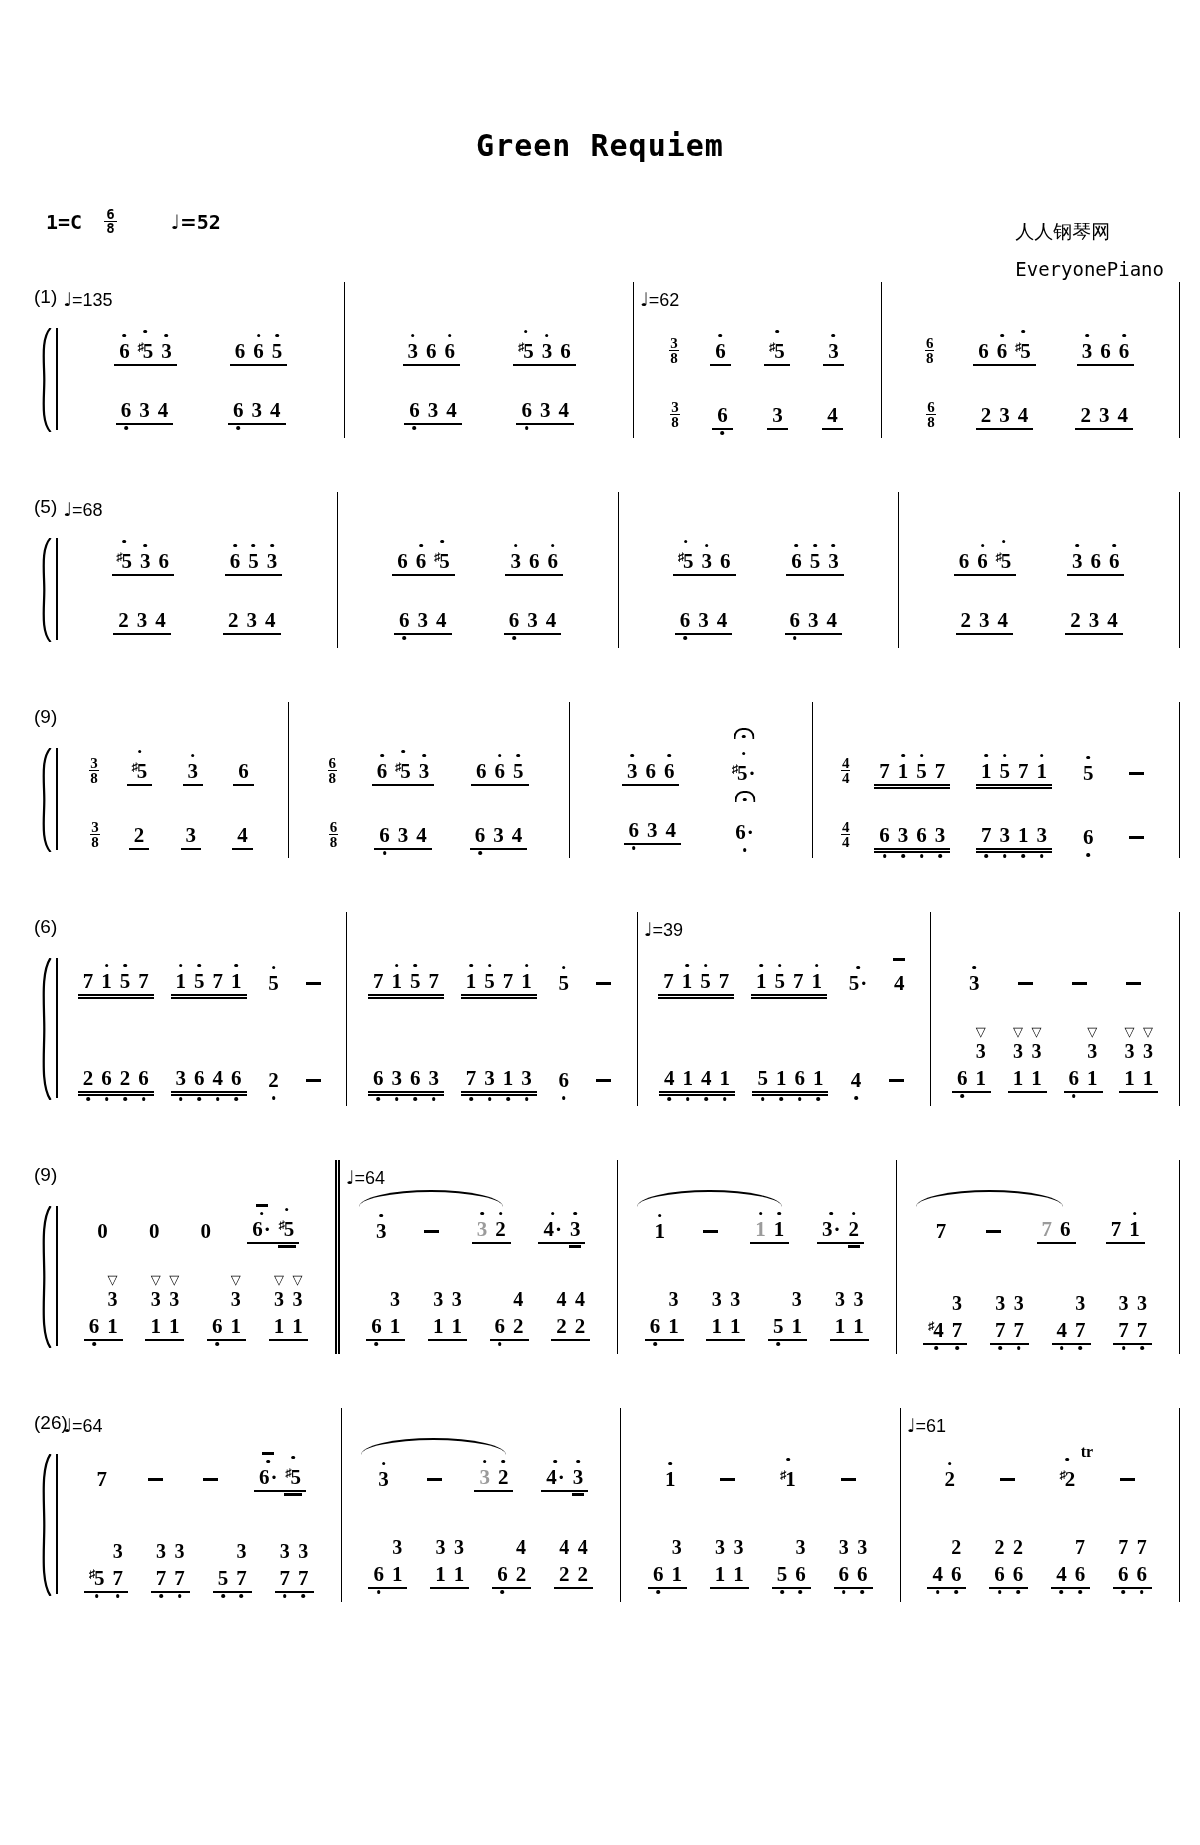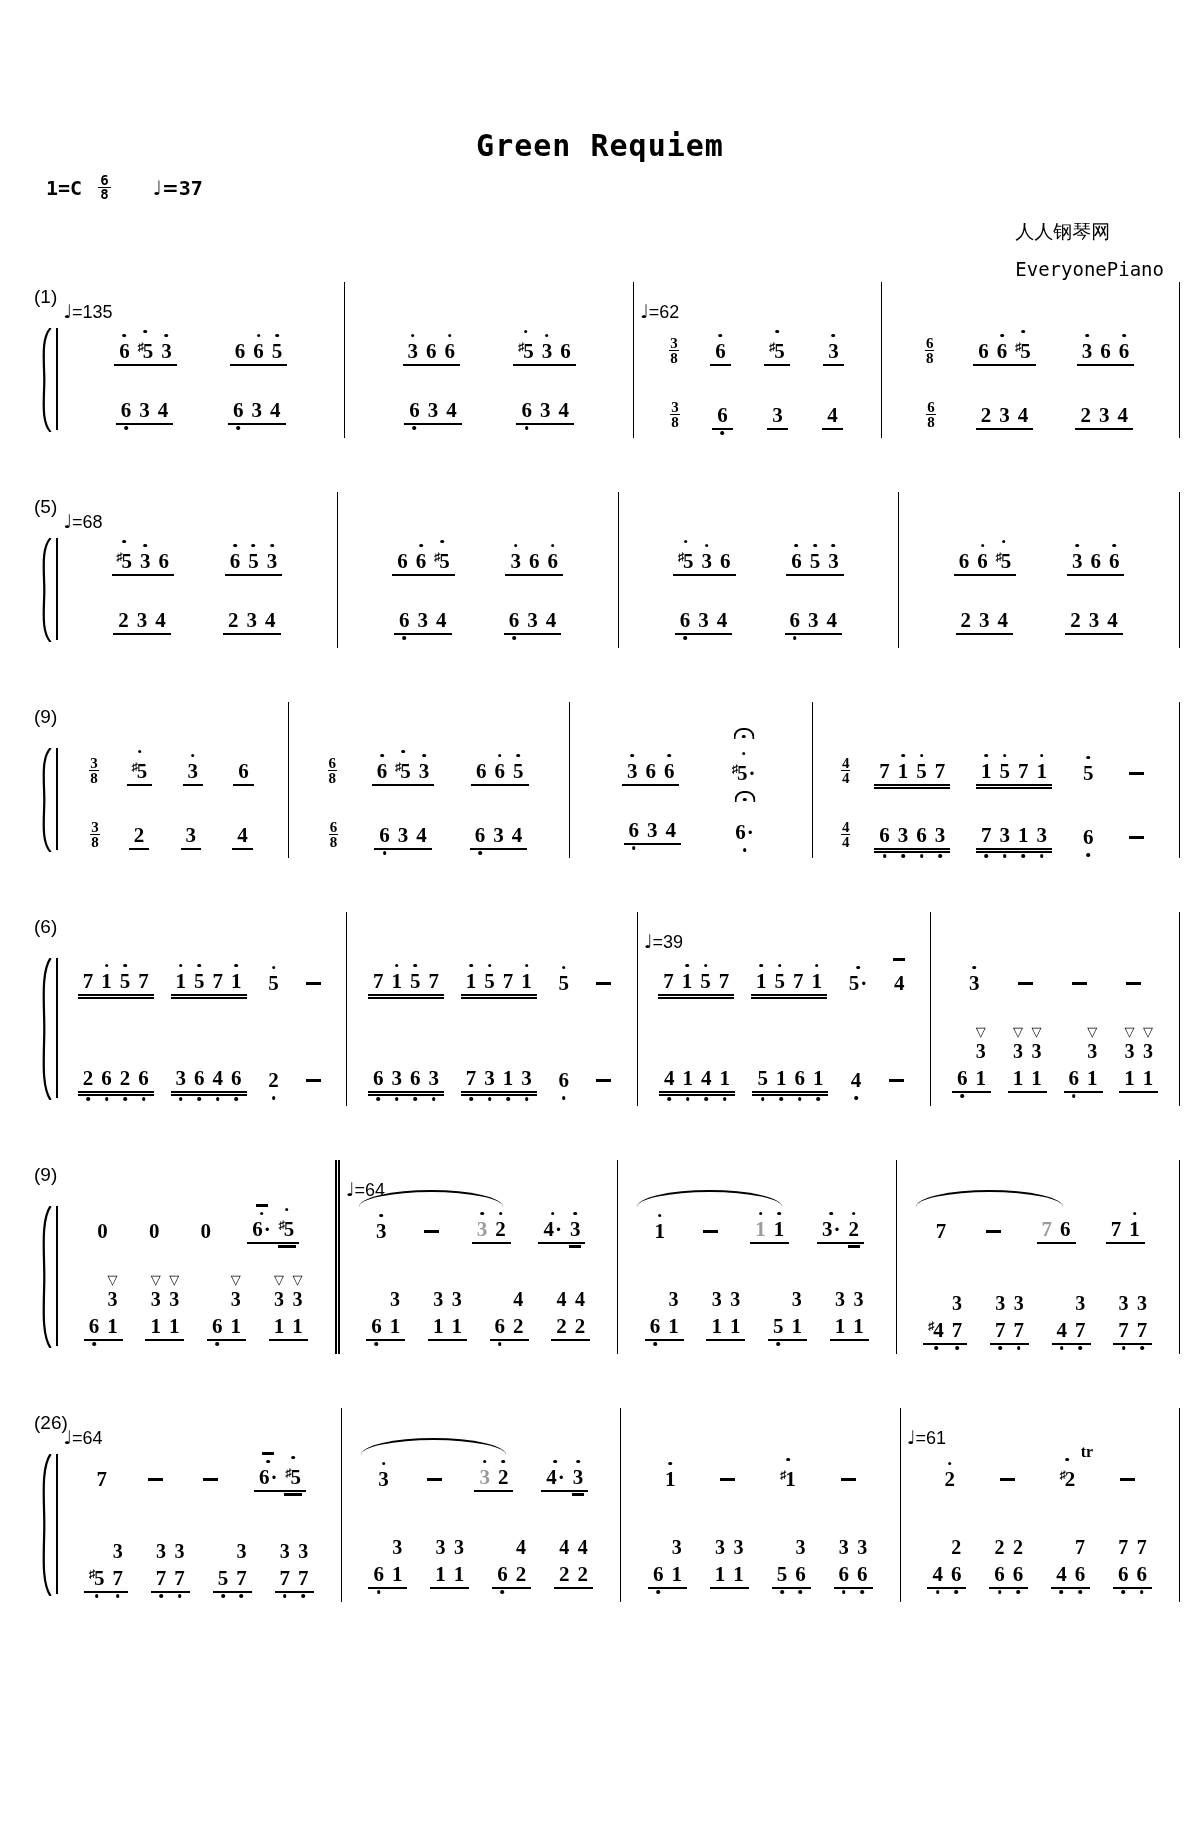--- a/index.html
+++ b/index.html
@@ -8,23 +8,23 @@
     position:relative;overflow:hidden;color:#000;
     font-family:"Liberation Serif",serif;
   }
   
   .title{
     text-align:center;padding-top:128px;
     font-family:"DejaVu Sans Mono",monospace;font-weight:700;
     font-size:30px;letter-spacing:1px;
   }
   .keyline{
-    position:absolute;left:46px;top:174px;
+    position:absolute;left:46px;top:208px;
     font-family:"DejaVu Sans Mono",monospace;font-size:20px;font-weight:700;
-    display:flex;align-items:center;gap:16px;
+    display:flex;align-items:center;gap:22px;
   }
   .frac{display:inline-flex;flex-direction:column;align-items:center;
     font-size:14px;line-height:13px;font-weight:700;}
   .frac .num{border-bottom:1.5px solid #000;padding:0 2px;}
   .tempoglyph{font-family:"DejaVu Sans",sans-serif;}
   .watermark{
     position:absolute;right:36px;top:212px;text-align:left;
     font-family:"DejaVu Sans Mono",monospace;font-size:19px;line-height:38px;
   }
   
@@ -50,21 +50,21 @@
     width:100%;height:100%;
   }
   .cell.low .mrow{height:auto;}
   
   .ts{display:inline-flex;flex-direction:column;align-items:center;
       font-size:15px;line-height:14px;font-weight:700;align-self:flex-end;
       margin-bottom:1px;flex:0 0 auto;}
   .ts .num{border-bottom:1.3px solid #000;padding:0 1px;}
   
   .tempo{
-    position:absolute;top:18px;left:6px;white-space:nowrap;
+    position:absolute;top:6px;left:6px;white-space:nowrap;
     font-family:"Liberation Sans",sans-serif;font-size:18px;
   }
   .tempo .tempoglyph{font-size:19px;}
   
   .arc{
     position:absolute;left:7%;width:52%;height:15px;top:30px;
     border-top:2px solid #000;border-radius:50% 50% 0 0/100% 100% 0 0;
   }
   
   .grp{position:relative;display:inline-flex;align-items:flex-end;
@@ -112,21 +112,21 @@
 <div class="page">
   <div class="title">Green Requiem</div>
 
   <div class="keyline">
     <span>1=C</span>
       <span class="frac">
         <span class="num">6</span>
         <span>8</span>
       </span>
     <span style="width:10px"></span>
-    <span><span class="tempoglyph">♩=</span><span>37</span></span>
+    <span><span class="tempoglyph">♩=</span><span>52</span></span>
   </div>
 
   <div class="watermark">
     <div>人人钢琴网</div>
     <div>EveryonePiano</div>
   </div>
 
   <div id="systems">
       <div class="system first">
         <div class="syslabel">(1)</div>

